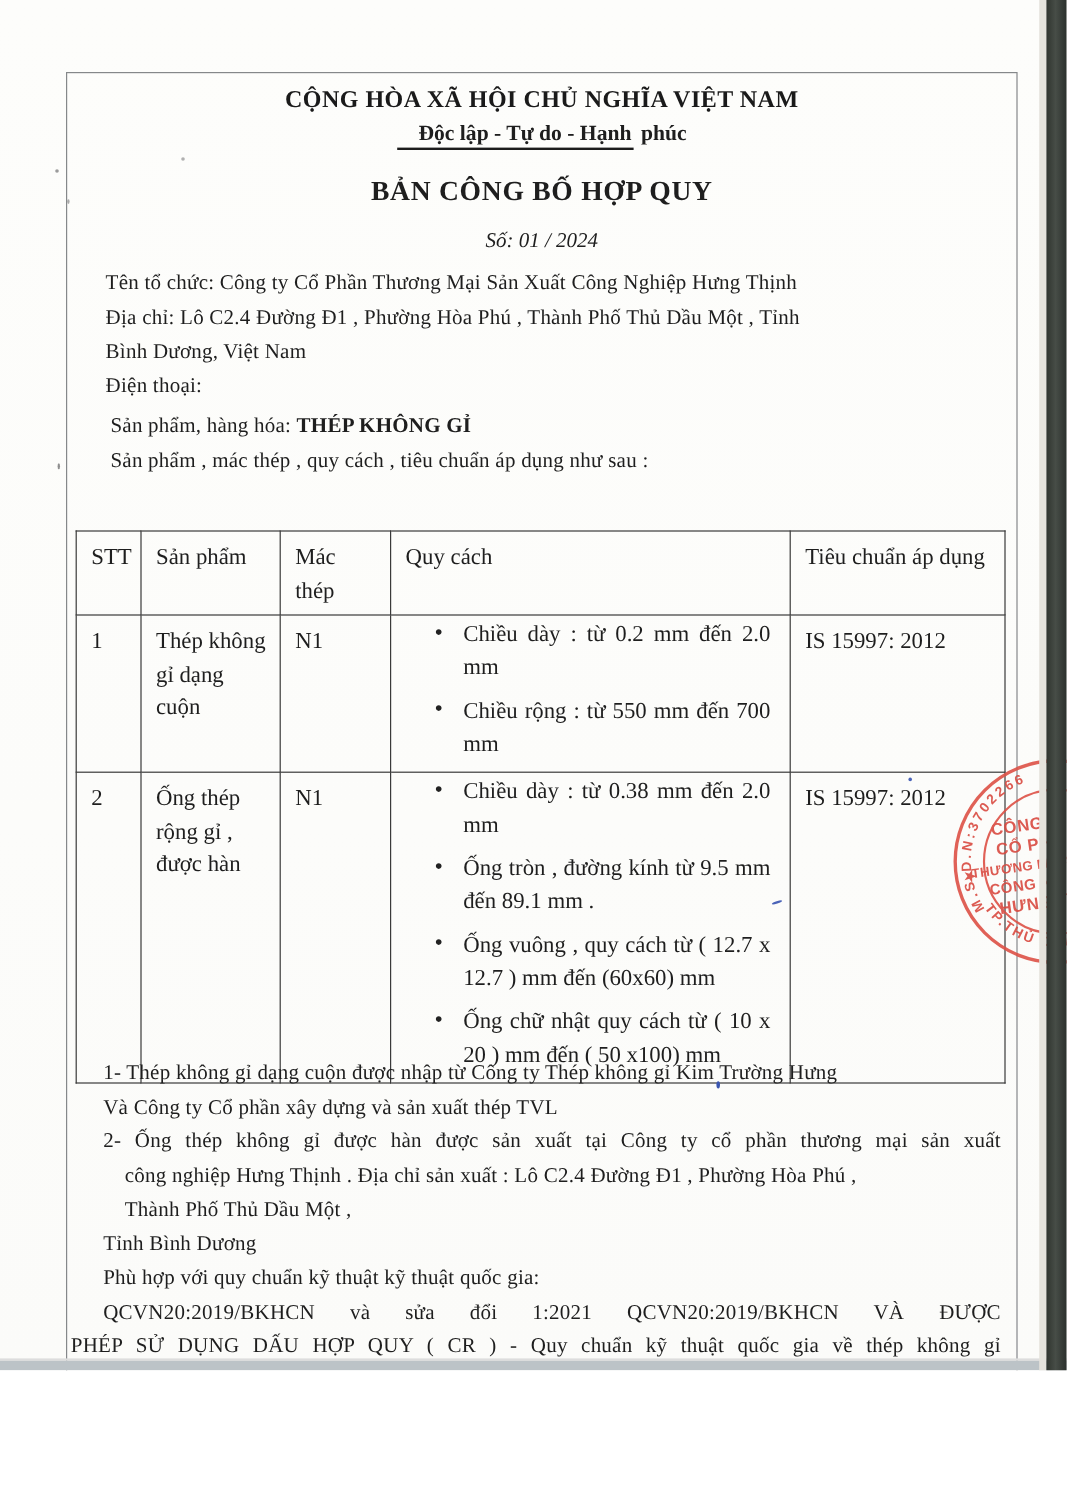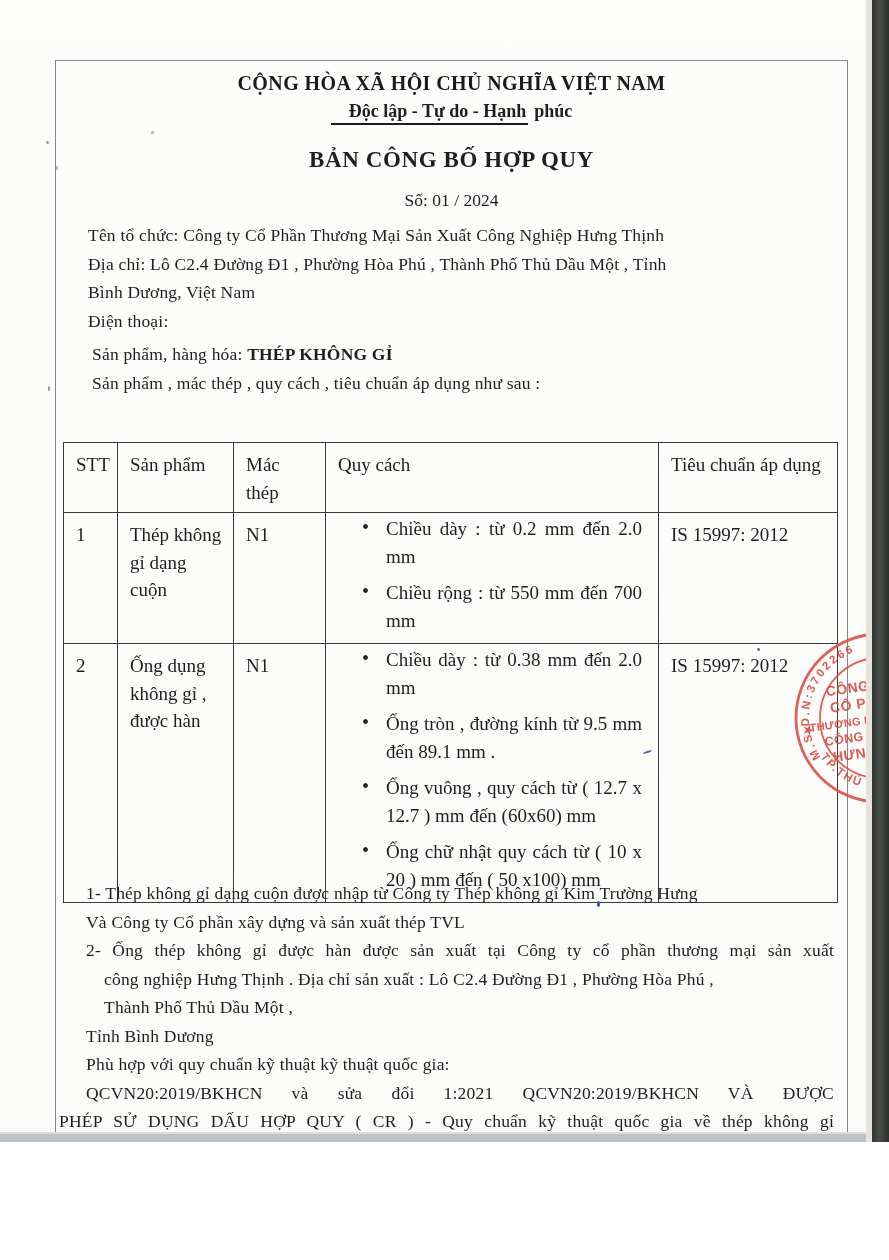--- a/index.html
+++ b/index.html
@@ -21,21 +21,21 @@
     border:1.6px solid #85888a;box-shadow:0 2px 0 rgba(140,145,142,.35);
   }
   .abs{position:absolute;}
   .center{width:100%;text-align:center;}
   
   .nat-title{top:11px;font-size:20px;font-weight:bold;letter-spacing:.4px;color:#1a1a1a;}
   .motto{top:40px;font-size:18px;font-weight:bold;}
   .motto-main{border-bottom:2.6px solid #1c1c1c;padding:0 2px 2px 18px;}
   .motto-tail{margin-left:6px;}
   .doc-title{top:86px;font-size:23px;font-weight:bold;letter-spacing:.6px;}
-  .doc-num{top:129px;font-size:17.5px;}
+  .doc-num{top:129px;font-size:17.5px;font-style:italic;}
   
   .info{top:160px;left:32px;width:730px;font-size:17.5px;line-height:28.5px;letter-spacing:.2px;}
   .info .gap{margin-top:5px;}
   .info .ind{margin-left:4px;}
   .bold{font-weight:bold;}
   
   table.spec{
     position:absolute;top:381px;left:7px;width:774px;
     border-collapse:collapse;table-layout:fixed;font-size:19px;line-height:27.5px;font-family:Liberation Serif, serif;
   }
@@ -122,21 +122,21 @@
         <td style="padding:0;">
           <ul class="qc">
             <li>Chiều dày : từ 0.2 mm đến 2.0 mm</li>
             <li>Chiều rộng : từ 550 mm đến 700 mm</li>
           </ul>
         </td>
         <td>IS 15997: 2012</td>
       </tr>
       <tr class="r2">
         <td class="cstt">2</td>
-        <td class="csp">Ống dụng không gỉ , được hàn</td>
+        <td class="csp">Ống thép rộng gỉ , được hàn</td>
         <td class="cmac">N1</td>
         <td style="padding:0;">
           <ul class="qc">
             <li>Chiều dày : từ 0.38 mm đến 2.0 mm</li>
             <li>Ống tròn , đường kính từ 9.5 mm đến 89.1 mm .</li>
             <li>Ống vuông , quy cách từ ( 12.7 x 12.7 ) mm đến (60x60) mm</li>
             <li>Ống chữ nhật quy cách từ ( 10 x 20 ) mm đến ( 50 x100) mm</li>
           </ul>
         </td>
         <td>IS 15997: 2012</td>

